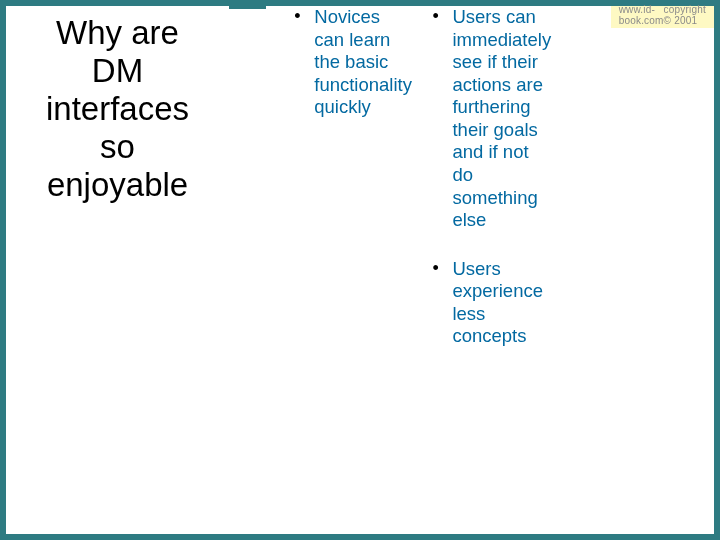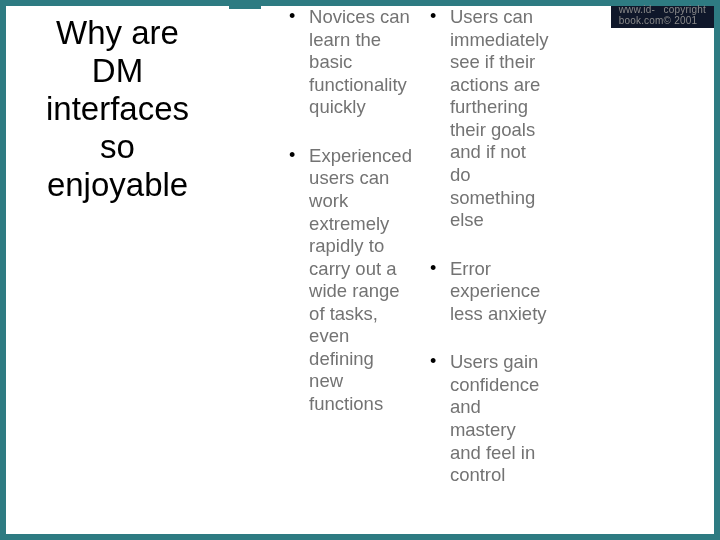--- a/index.html
+++ b/index.html
@@ -41,34 +41,34 @@
     width: 50%;
     padding: 0 10px;
   }
   ul { list-style: none; }
   li.bullet {
     position: relative;
     padding-left: 20px;
     font-size: 18.5px;
     line-height: 1.22;
     margin-bottom: 26px;
-    color: #737373;
+    color: #0369a1;
   }
   li.bullet::before {
     content: "•";
     position: absolute;
     left: 0;
     top: 0;
     font-size: 18px;
     line-height: 1.22;
     color: #000;
   }
   .footer {
     height: 22px;
-    background: #0f172a;
+    background: #fef9c3;
     border-top: 0;
     display: flex;
     justify-content: space-between;
     align-items: flex-end;
     padding: 0 8px 2px 8px;
     font-size: 10px;
     color: #8a8a8a;
     font-family: Verdana, Geneva, sans-serif;
     margin-left: 32px;
   }
@@ -79,28 +79,26 @@
 <body>
 
 <div class="slide">
   <div class="title">Why are DM interfaces so enjoyable</div>
   <div class="title-underline"></div>
 
   <div class="content">
     <div class="col">
       <ul>
         <li class="bullet">Novices can learn the basic functionality quickly</li>
-        <li class="bullet">Experienced users can work extremely rapidly to carry out a wide range of tasks, even defining new functions</li>
       </ul>
     </div>
     <div class="col">
       <ul>
         <li class="bullet">Users can immediately see if their actions are furthering their goals and if not do something else</li>
-        <li class="bullet">Error experience less anxiety</li>
-        <li class="bullet">Users gain confidence and mastery and feel in control</li>
+        <li class="bullet">Users experience less concepts</li>
       </ul>
     </div>
   </div>
 
   <div class="footer">
     <span class="footer-left">www.id-book.com</span>
     <span class="footer-right">copyright © 2001</span>
   </div>
 </div>
 

